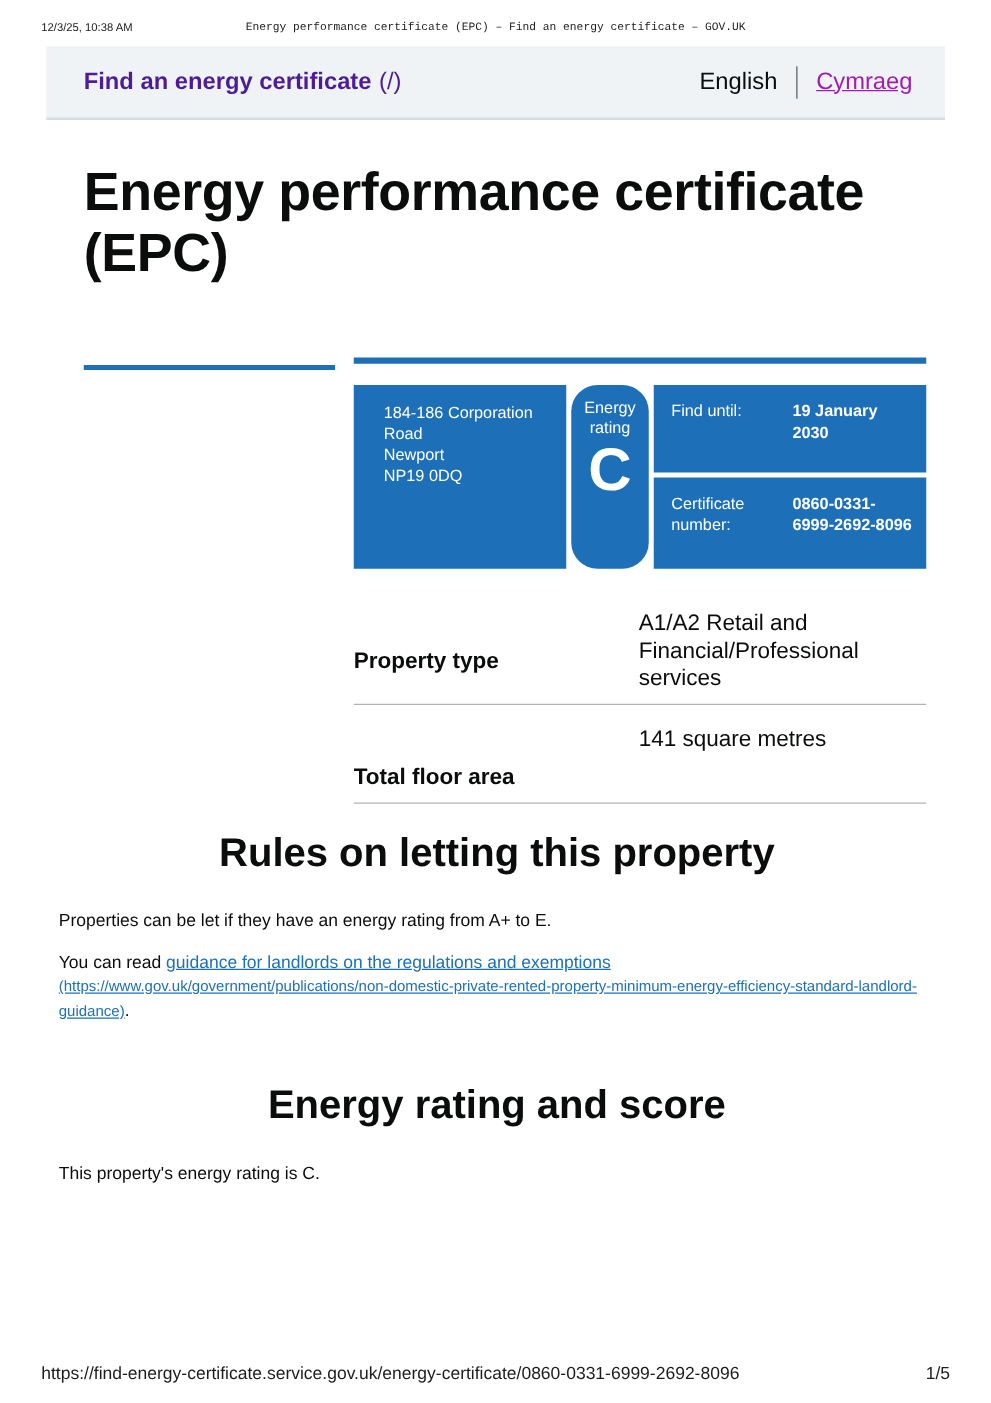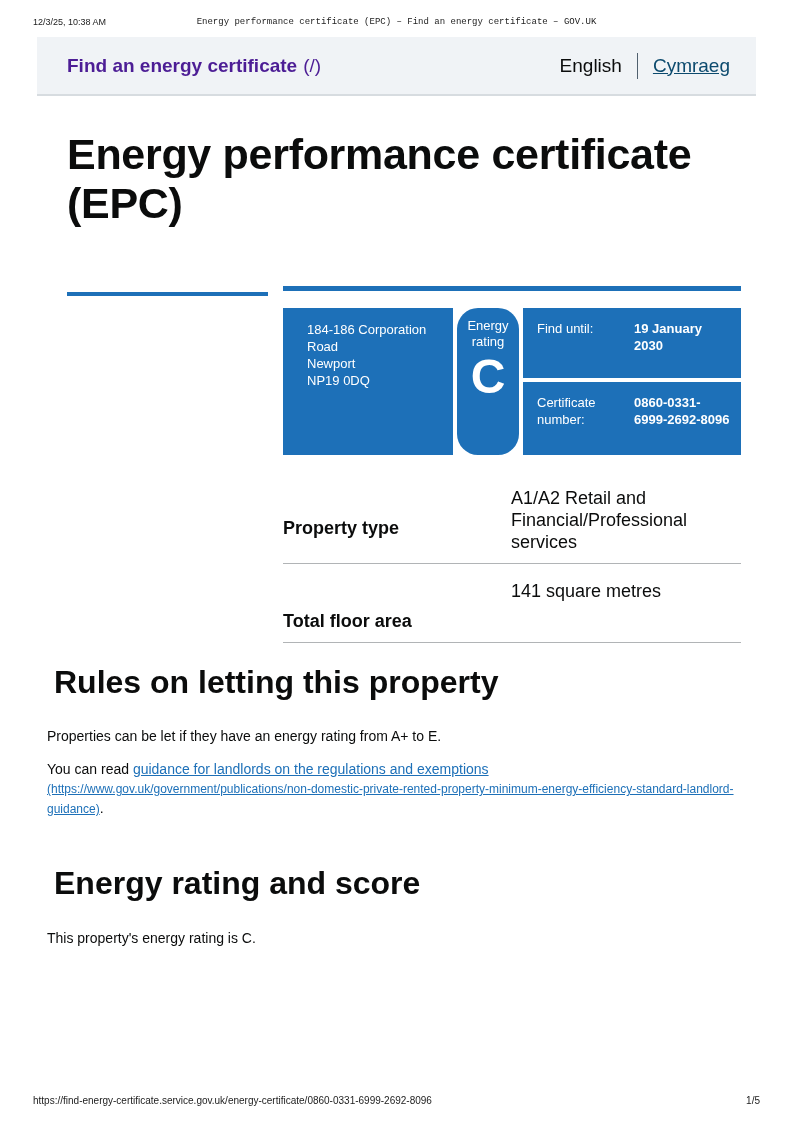--- a/index.html
+++ b/index.html
@@ -16,41 +16,41 @@
   
   .print-meta {
     position: absolute; left: 0; right: 0;
     font-size: 9px; color: #1c1c1c;
   }
   .print-meta.top { top: 17px; }
   .pm-date { position: absolute; left: 33px; top: 0; white-space: nowrap; }
   .pm-title { display: block; text-align: center; font-family: Liberation Mono, monospace; }
   .print-footer {
     position: absolute; left: 33px; right: 33px; bottom: 16px;
-    font-size: 10px; color: #1c1c1c;
+    font-size: 14px; color: #1c1c1c;
     display: flex; justify-content: space-between;
   }
 
   
   .site-header {
     position: absolute; top: 37px; left: 37px; width: 719px; height: 59px;
     background: #f0f3f6;
     border-bottom: 2px solid #d7dce0;
     display: flex; align-items: center;
     padding: 0 26px 0 30px;
   }
   .service-name {
     font-size: 19px; font-weight: bold; color: #4c1d95; text-decoration: none;
     white-space: nowrap;
   }
   .service-path { font-weight: normal; margin-left: 6px; }
   .lang { margin-left: auto; display: flex; align-items: center; gap: 15px; font-size: 19px; }
   .lang-current { color: #0b0c0c; text-align: center; }
   .lang-divider { width: 1px; height: 26px; background: #50606e; }
-  .lang-link { color: #0c4a6e; }
+  .lang-link { color: #a21caf; }
 
   
   main { position: absolute; top: 130px; left: 67px; width: 674px; }
   h1.page-title {
     margin: 0; font-size: 43px; line-height: 1.15; font-weight: bold;
     letter-spacing: -0.3px;
   }
 
   .cert-grid {
     margin-top: 57px;
@@ -81,20 +81,21 @@
     padding: 16px 0 10px 0;
     border-bottom: 1px solid #b1b4b6;
     font-size: 18px; line-height: 22px;
   }
   .summary-row .label { font-weight: bold; margin-top: 30px; }
 
   
   .section h2 {
     font-size: 32px; font-weight: bold; line-height: 1.2;
     margin: 20px 0 0 -13px;
+    text-align: center;
   }
   .section h2.second { margin-top: 46px; }
   .section p {
     font-size: 14px; line-height: 18.5px;
     margin: 26px 0 0 -20px;
   }
   .section p.tight { margin-top: 14px; }
   a.guidance-link { color: #1d70b8; text-decoration: underline; }
   .link-href { font-size: 12px; }
 </style>

